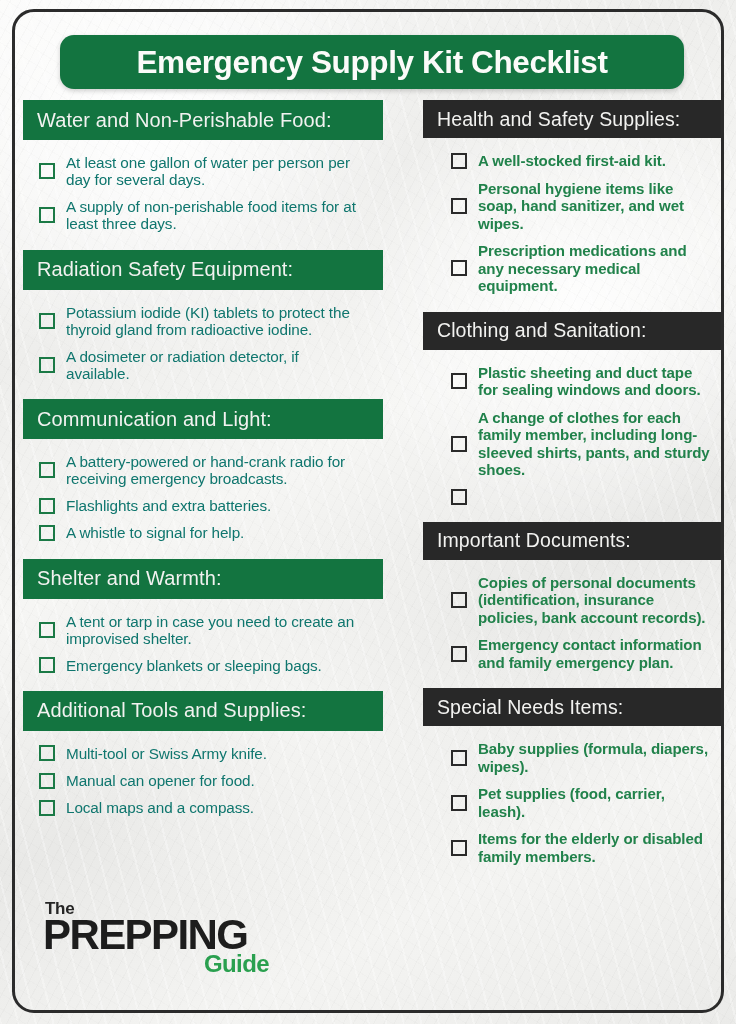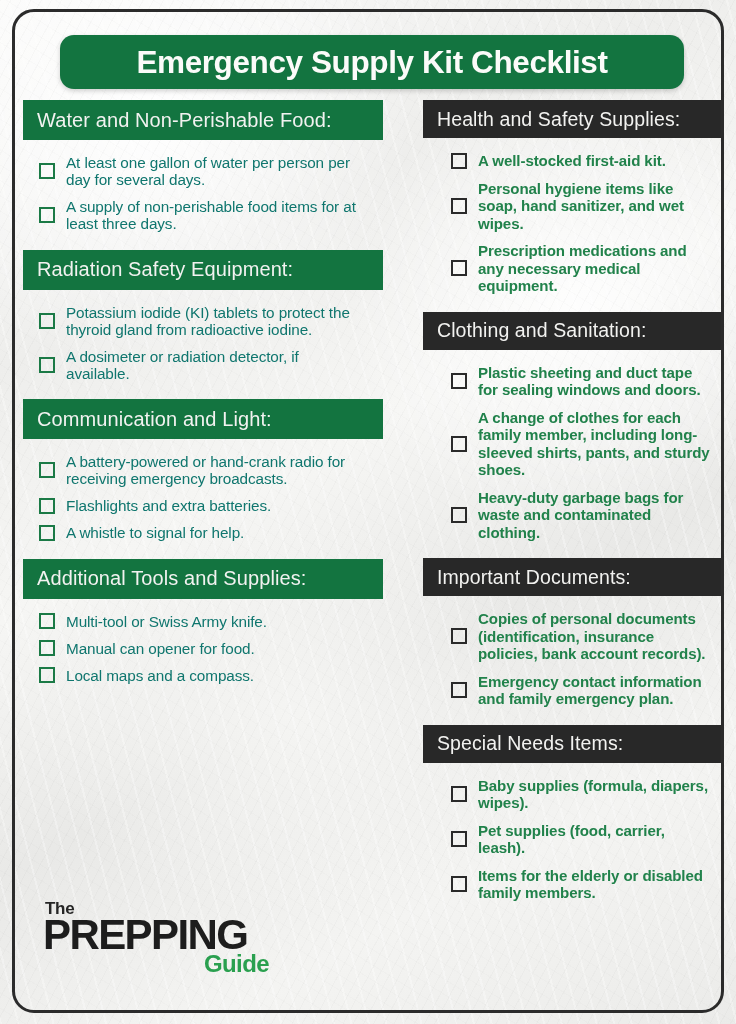--- a/index.html
+++ b/index.html
@@ -257,20 +257,35 @@
                 <span class="item-text">Flashlights and extra batteries.</span>
               </div>
               <div class="item">
                 <span class="checkbox checkbox-green"></span>
                 <span class="item-text">A whistle to signal for help.</span>
               </div>
             </div>
           </div>
           <div class="section">
             <div class="section-head section-head-green">
+              <span class="section-head-title">Shelter and Warmth:</span>
+            </div>
+            <div class="items">
+              <div class="item">
+                <span class="checkbox checkbox-green"></span>
+                <span class="item-text">A tent or tarp in case you need to create an improvised shelter.</span>
+              </div>
+              <div class="item">
+                <span class="checkbox checkbox-green"></span>
+                <span class="item-text">Emergency blankets or sleeping bags.</span>
+              </div>
+            </div>
+          </div>
+          <div class="section">
+            <div class="section-head section-head-green">
               <span class="section-head-title">Additional Tools and Supplies:</span>
             </div>
             <div class="items">
               <div class="item">
                 <span class="checkbox checkbox-green"></span>
                 <span class="item-text">Multi-tool or Swiss Army knife.</span>
               </div>
               <div class="item">
                 <span class="checkbox checkbox-green"></span>
                 <span class="item-text">Manual can opener for food.</span>
@@ -310,21 +325,20 @@
               <div class="item">
                 <span class="checkbox checkbox-dark"></span>
                 <span class="item-text">Plastic sheeting and duct tape for sealing windows and doors.</span>
               </div>
               <div class="item">
                 <span class="checkbox checkbox-dark"></span>
                 <span class="item-text">A change of clothes for each family member, including long-sleeved shirts, pants, and sturdy shoes.</span>
               </div>
               <div class="item">
                 <span class="checkbox checkbox-dark"></span>
-                <span class="item-text">Heavy-duty garbage bags for waste and contaminated clothing.</span>
               </div>
             </div>
           </div>
           <div class="section">
             <div class="section-head section-head-dark">
               <span class="section-head-title">Important Documents:</span>
             </div>
             <div class="items">
               <div class="item">
                 <span class="checkbox checkbox-dark"></span>

